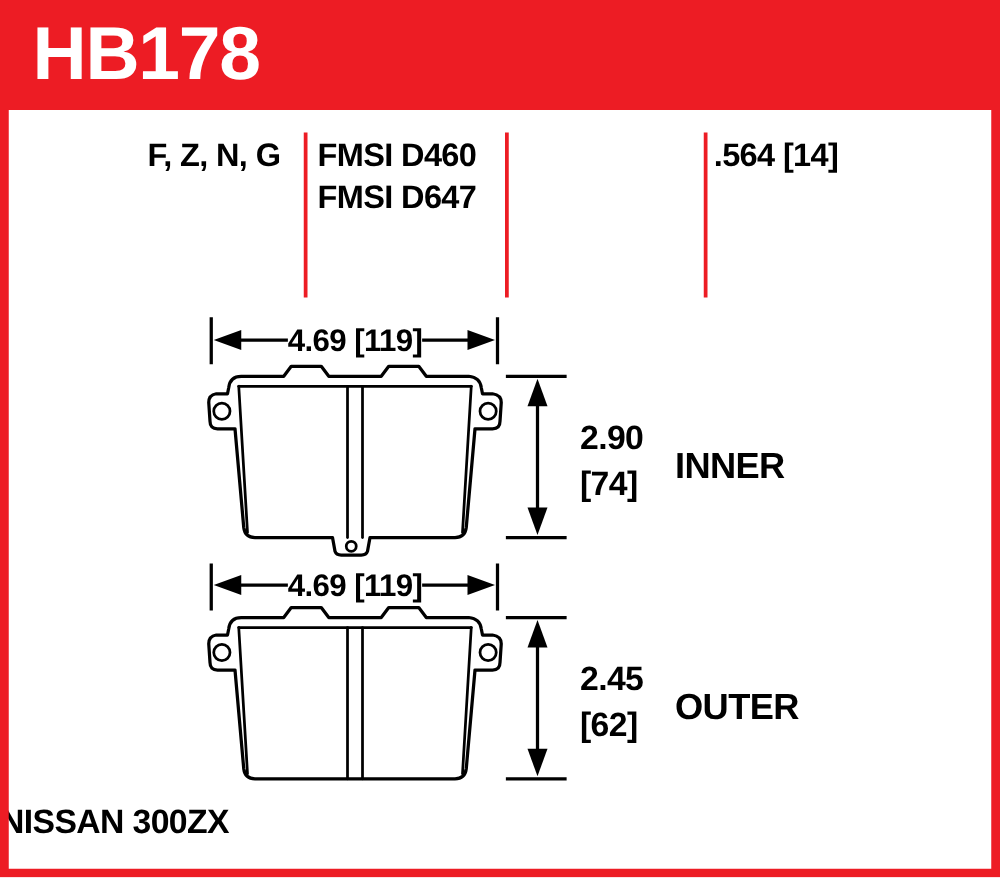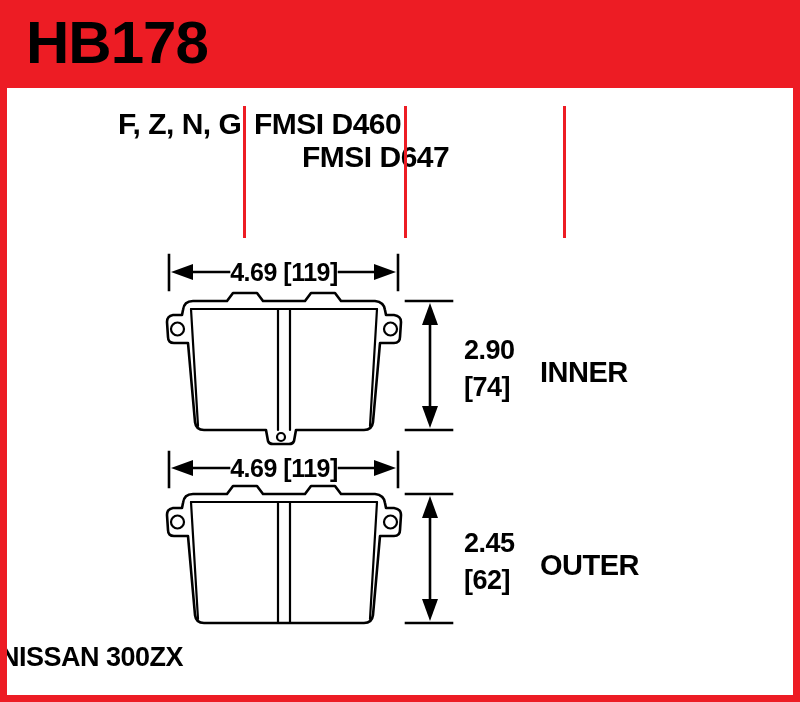--- a/index.html
+++ b/index.html
@@ -7,28 +7,28 @@
     position:relative; width:800px; height:702px; background:#ffffff;
     font-family:"Liberation Sans", sans-serif; font-weight:bold; color:#000;
     overflow:hidden;
   }
   .banner {
     position:absolute; top:0; left:0; width:100%; height:88px;
     background:#ED1C24;
   }
   .part-number {
     position:absolute; left:26px; top:0; line-height:86px;
-    font-size:60px; letter-spacing:-1px; color:#000000;
+    font-size:60px; letter-spacing:-1px; color:#ffffff;
   }
   .frame {
     position:absolute; inset:0; border:7px solid #ED1C24;
     box-sizing:border-box; pointer-events:none;
   }
   .spec-text {
-    position:absolute; font-size:30px; letter-spacing:-0.5px; white-space:pre;
+    position:absolute; font-size:26px; letter-spacing:-0.5px; white-space:pre;
     line-height:30px;
   }
   .divider {
     position:absolute; width:3px; height:132px; top:106px; background:#ED1C24;
   }
   .drawing { position:absolute; left:0; top:0; }
   .outline, .detail { fill:none; stroke:#000; stroke-linejoin:round; stroke-linecap:round; }
   .outline { stroke-width:2.6; }
   .detail  { stroke-width:2.2; }
   .ext, .dimline { fill:none; stroke:#000; stroke-width:2.6; stroke-linecap:square; }
@@ -52,25 +52,26 @@
 
   <div class="banner">
     <span class="part-number">HB178</span>
   </div>
 
   <div class="spec-text" style="left:118px; top:109px;">F, Z, N, G</div>
 
   <div class="divider" style="left:243px;"></div>
 
   <div class="spec-text" style="left:254px; top:109px;">FMSI D460</div>
-  <div class="spec-text" style="left:254px; top:142px;margin-left:48px;">FMSI D647</div>
+  <div class="spec-text" style="left:254px; top:142px;">FMSI D647</div>
 
   <div class="divider" style="left:404px;"></div>
   <div class="divider" style="left:563px;"></div>
 
+  <div class="spec-text" style="left:571px; top:109px;">.564 [14]</div>
 
   <svg class="drawing" width="800" height="702" viewBox="0 0 800 702">
     <defs>
       <g id="pad-details">
         <path class="detail" d="M 24,18 L 210,18"></path>
         <path class="detail" d="M 24,18 L 31,135"></path>
         <path class="detail" d="M 210,18 L 203,135"></path>
         <path class="detail" d="M 111,18 L 111,139"></path>
         <path class="detail" d="M 123,18 L 123,139"></path>
         <circle class="detail" cx="10.5" cy="38" r="6.5"></circle>

